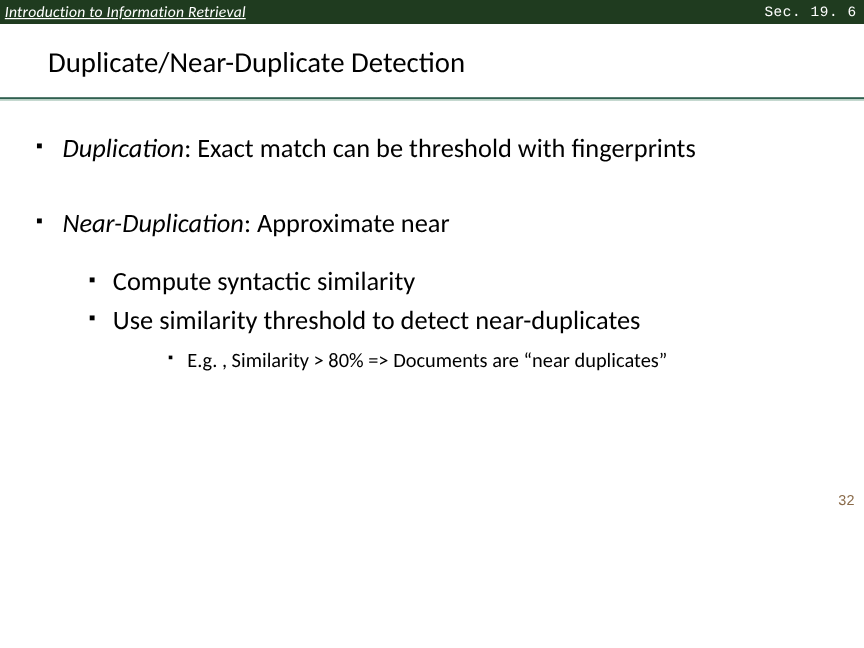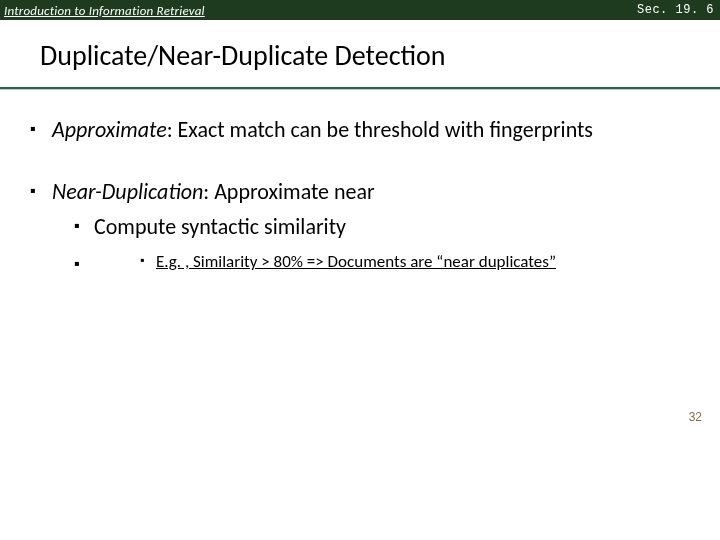--- a/index.html
+++ b/index.html
@@ -12,43 +12,43 @@
     color: #fff;
     display: flex; align-items: center; justify-content: space-between;
     font-style: italic;
     font-size: 13px;
     padding: 0 6px 0 4px;
   }
   .topbar .left { text-decoration: underline; letter-spacing: 0.2px; }
   .topbar .right { font-style: normal; font-family: Liberation Mono, monospace; font-size: 12px; letter-spacing: 0.5px; }
 
   .title-wrap { padding: 18px 0 0 40px; }
-  .title { font-size: 28px; font-weight: 400; color: #000; }
+  .title { font-size: 24px; font-weight: 400; color: #000; }
   .rule {
     margin-top: 14px;
     height: 3px; width: 100%;
     background: linear-gradient(to bottom, #2f5f4f 0%, #2f5f4f 60%, #b7cfc4 60%, #b7cfc4 100%);
   }
 
   .body { padding: 26px 30px 0 30px; font-size: 22px; line-height: 1.25; }
   ul { list-style: none; }
   .lvl1 > li { margin-bottom: 34px; position: relative; padding-left: 22px; }
   .lvl1 > li::before { content: "\25AA"; position: absolute; left: 0; top: 3px; font-size: 16px; color: #000; }
   .lvl1 > li > .lead { font-style: italic; }
 
-  .lvl2 { margin-top: 8px; }
+  .lvl2 { margin-top: 22px; }
   .lvl2 > li { position: relative; padding-left: 42px; margin-top: 4px; }
   .lvl2 > li::before { content: "\25AA"; position: absolute; left: 22px; top: 3px; font-size: 16px; color: #000; }
 
   .lvl3 { margin-top: 10px; font-size: 17px; }
-  .lvl3 > li { position: relative; padding-left: 62px; text-decoration: underline; }
+  .lvl3 > li { position: relative; padding-left: 62px; }
   .lvl3 > li::before { content: "\25AA"; position: absolute; left: 46px; top: 2px; font-size: 12px; color: #000; }
 
   .pagenum {
-    position: absolute; right: 18px; bottom: 14px;
+    position: absolute; right: 8px; bottom: 14px;
     font-size: 12px; color: #8a6b4a; font-family: Verdana, Arial, sans-serif;
   }
 </style>
 </head>
 <body>
 
 <div class="slide">
 
   <div class="topbar">
     <span class="left">Introduction to Information Retrieval</span>
@@ -57,28 +57,28 @@
 
   <div class="title-wrap">
     <div class="title">Duplicate/Near-Duplicate Detection</div>
   </div>
   <div class="rule"></div>
 
   <div class="body">
     <ul class="lvl1">
 
       <li>
-        <span class="lead">Approximate</span><span>: Exact match  can be threshold with fingerprints</span>
+        <span class="lead">Duplication</span><span>: Exact match  can be threshold with fingerprints</span>
       </li>
 
       <li>
         <span class="lead">Near-Duplication</span><span>: Approximate near</span>
         <ul class="lvl2">
           <li><span>Compute syntactic similarity</span></li>
-          <li>
+          <li><span>Use similarity threshold to detect near-duplicates</span>
             <ul class="lvl3">
               <li><span>E.g. ,  Similarity &gt; 80% =&gt; Documents are “near duplicates”</span></li>
             </ul>
           </li>
         </ul>
       </li>
 
     </ul>
   </div>
 

